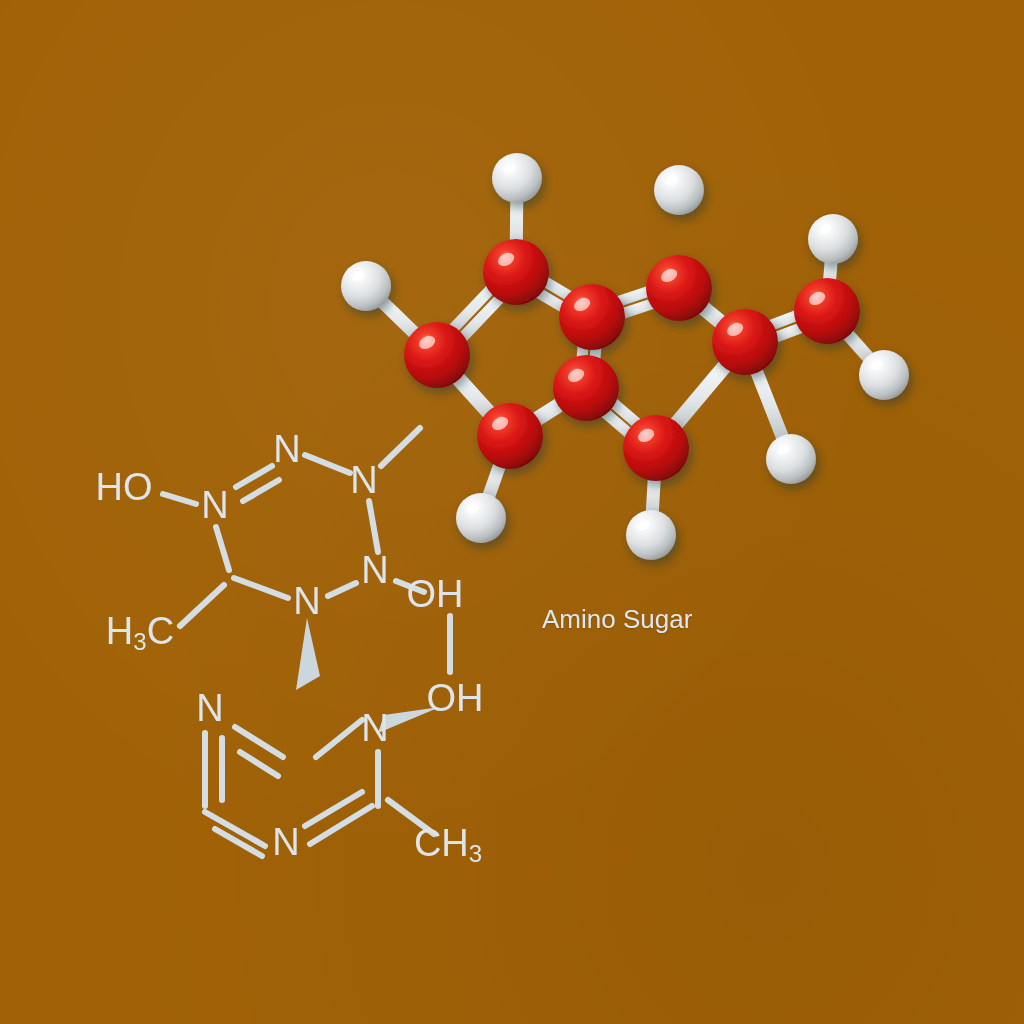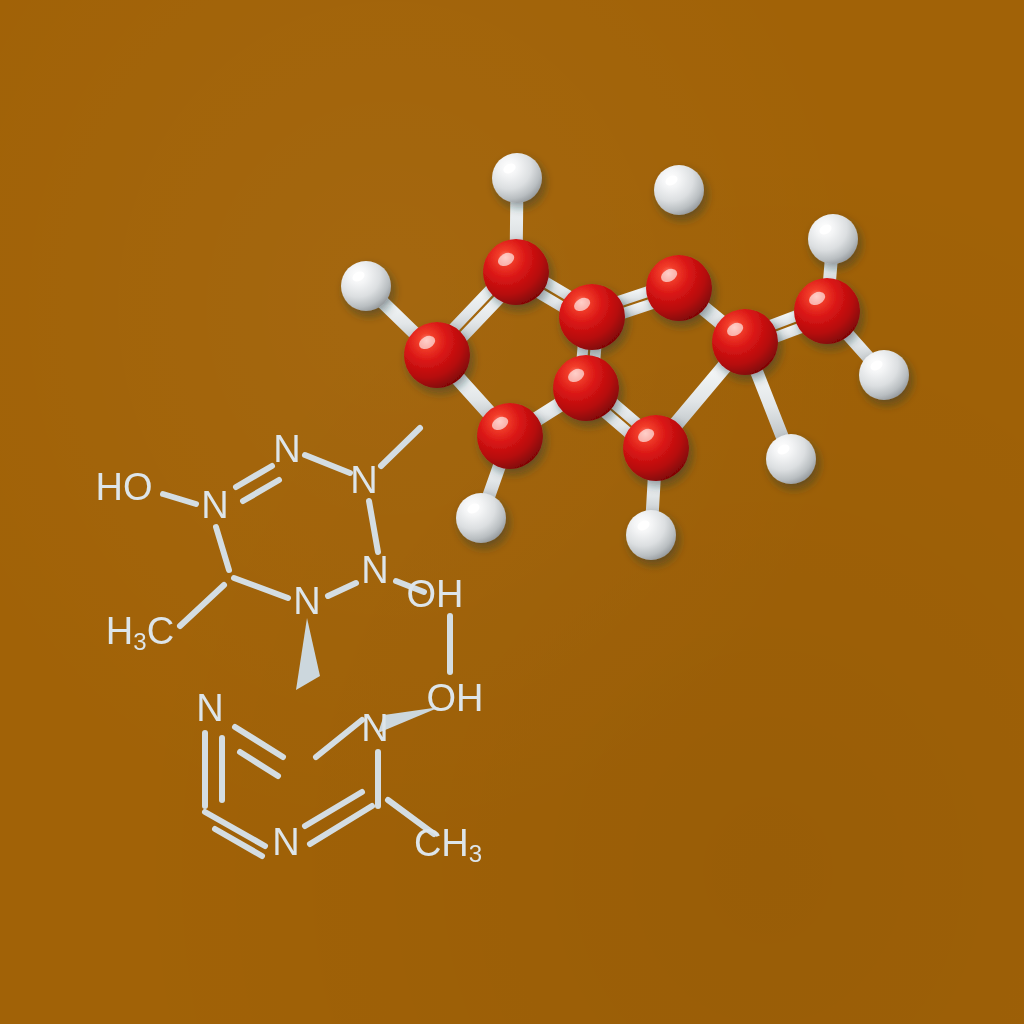--- a/index.html
+++ b/index.html
@@ -263,14 +263,15 @@
         <text x="455" y="701" font-size="38" text-anchor="middle" dominant-baseline="middle" fill="#dde5ea"><tspan>OH</tspan></text>
         <text x="140" y="634" font-size="38" text-anchor="middle" dominant-baseline="middle" fill="#dde5ea"><tspan>H</tspan><tspan font-size="24" dy="10">3</tspan><tspan dy="-10">C</tspan></text>
         <text x="210" y="711" font-size="38" text-anchor="middle" dominant-baseline="middle" fill="#dde5ea"><tspan>N</tspan></text>
         <text x="286" y="845" font-size="38" text-anchor="middle" dominant-baseline="middle" fill="#dde5ea"><tspan>N</tspan></text>
         <text x="375" y="731" font-size="38" text-anchor="middle" dominant-baseline="middle" fill="#dde5ea"><tspan>N</tspan></text>
         <text x="448" y="846" font-size="38" text-anchor="middle" dominant-baseline="middle" fill="#dde5ea"><tspan>CH</tspan><tspan font-size="24" dy="10">3</tspan></text>
       </g>
   </svg>
 
   <div id="caption">
+    <div id="subtitle-text">Amino Sugar</div>
   </div>
 </div>
 
 </body></html>

